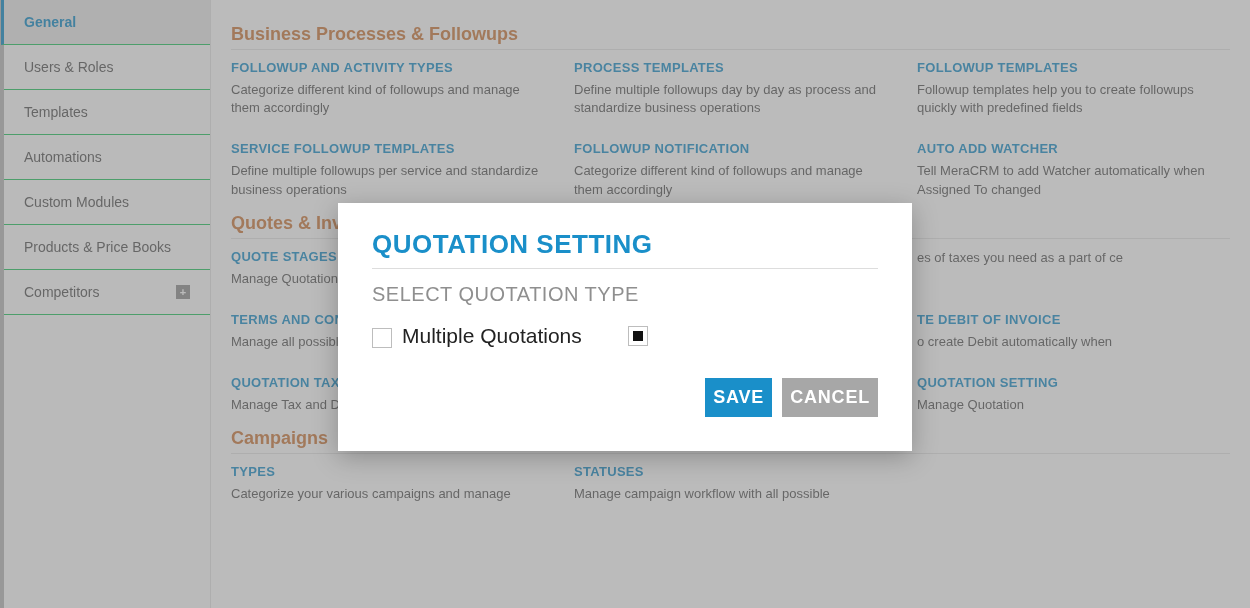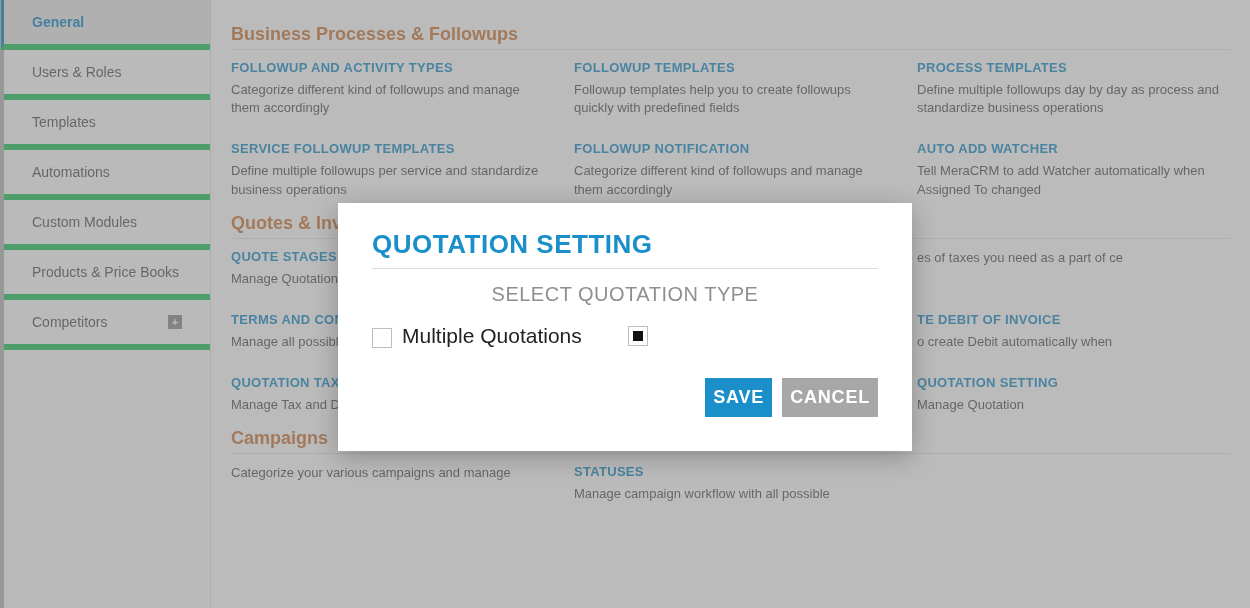--- a/index.html
+++ b/index.html
@@ -13,24 +13,24 @@
     position: relative;
   }
   .app { display: flex; height: 100%; }
   .sidebar {
     width: 210px;
     border-left: 4px solid #b9b9b9;
     background: #fdfdfd;
     flex-shrink: 0;
   }
   .sidebar-item {
-    padding: 14px 28px;
+    padding: 14px 20px;
     font-size: 14px;
     color: #555;
-    border-bottom: 6px solid #22c55e;
+    border-bottom: 1px solid #22c55e;
     cursor: pointer;
     display: flex;
     justify-content: space-between;
     align-items: center;
   }
   .sidebar-item.active {
     background: #e9e9e9;
     color: #0f8ac6;
     font-weight: 600;
     border-left: 3px solid #0f8ac6;
@@ -104,21 +104,20 @@
     letter-spacing: 0.5px;
     border-bottom: 1px solid #ddd;
     padding-bottom: 8px;
     margin-bottom: 14px;
   }
   .modal-subtitle {
     color: #8f8f8f;
     font-size: 20px;
     letter-spacing: 0.5px;
     margin-bottom: 18px;
-    text-align: center;
   }
   .options {
     display: flex;
     gap: 46px;
     align-items: center;
     margin-bottom: 30px;
   }
   .opt {
     display: flex;
     align-items: flex-end;
@@ -186,28 +185,28 @@
     </nav>
 
   <main class="main" id="main">
       <div class="section-header">Business Processes &amp; Followups</div>
       <div class="cards">
         <div>
           <div class="card-title">FOLLOWUP AND ACTIVITY TYPES</div>
           <div class="card-desc">Categorize different kind of followups and manage them accordingly</div>
         </div>
         <div>
+          <div class="card-title">PROCESS TEMPLATES</div>
+          <div class="card-desc">Define multiple followups day by day as process and standardize business operations</div>
+        </div>
+        <div>
           <div class="card-title">FOLLOWUP TEMPLATES</div>
           <div class="card-desc">Followup templates help you to create followups quickly with predefined fields</div>
         </div>
         <div>
-          <div class="card-title">PROCESS TEMPLATES</div>
-          <div class="card-desc">Define multiple followups day by day as process and standardize business operations</div>
-        </div>
-        <div>
           <div class="card-title">SERVICE FOLLOWUP TEMPLATES</div>
           <div class="card-desc">Define multiple followups per service and standardize business operations</div>
         </div>
         <div>
           <div class="card-title">FOLLOWUP NOTIFICATION</div>
           <div class="card-desc">Categorize different kind of followups and manage them accordingly</div>
         </div>
         <div>
           <div class="card-title">AUTO ADD WATCHER</div>
           <div class="card-desc">Tell MeraCRM to add Watcher automatically when Assigned To changed</div>
@@ -241,20 +240,21 @@
           <div class="card-desc">Manage Tax and Discounts for Invoice</div>
         </div>
         <div>
           <div class="card-title">QUOTATION SETTING</div>
           <div class="card-desc">Manage Quotation</div>
         </div>
       </div>
       <div class="section-header">Campaigns</div>
       <div class="cards">
         <div>
+          <div class="card-title">TYPES</div>
           <div class="card-desc">Categorize your various campaigns and manage</div>
         </div>
         <div>
           <div class="card-title">STATUSES</div>
           <div class="card-desc">Manage campaign workflow with all possible</div>
         </div>
         <div></div>
       </div>
     </main>
 </div>

